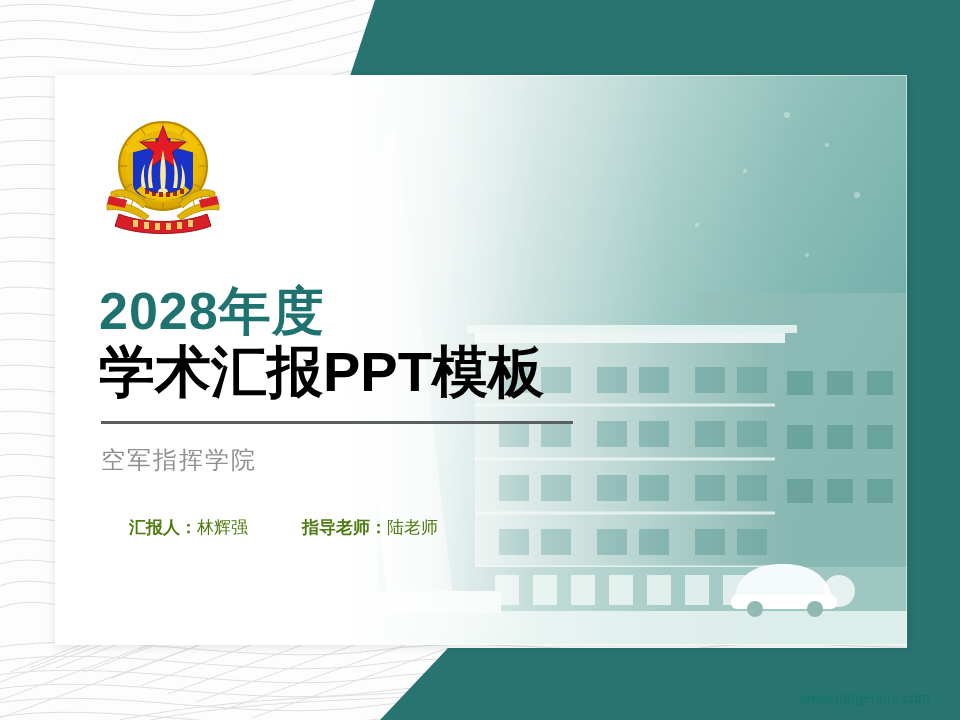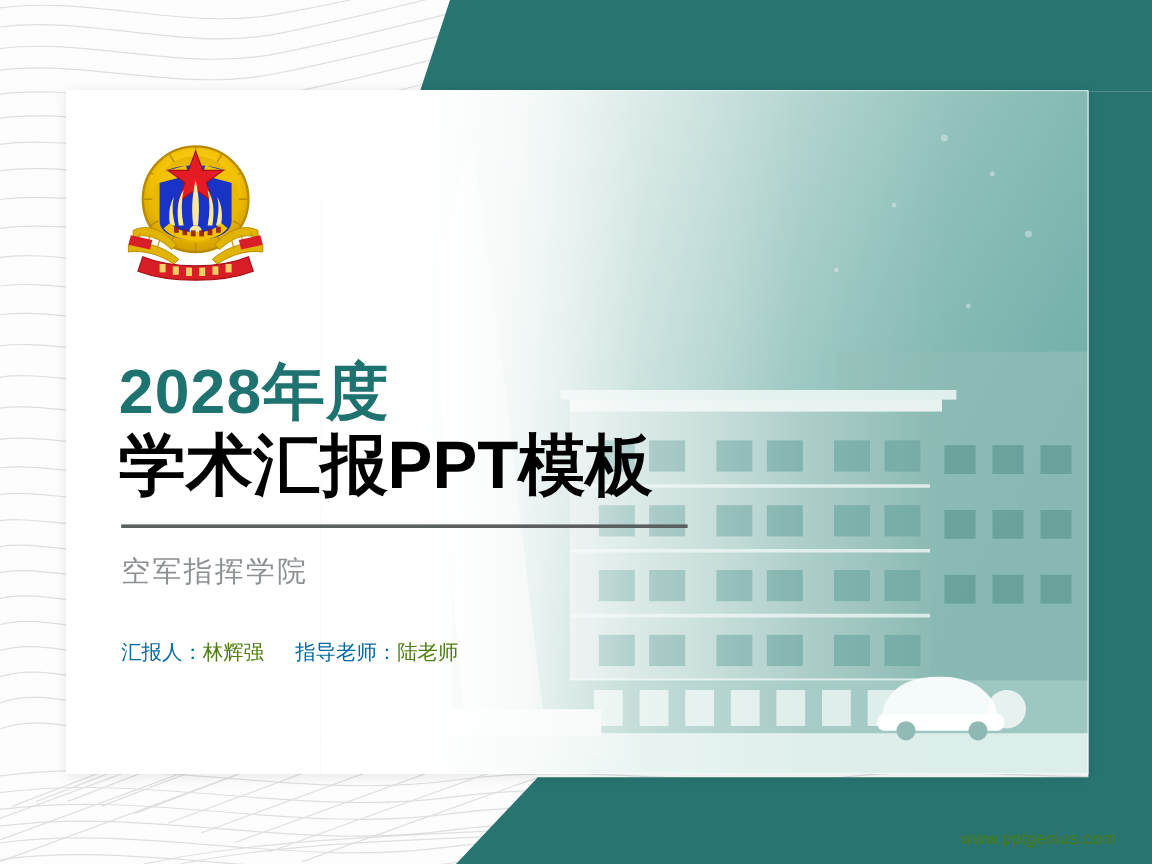--- a/index.html
+++ b/index.html
@@ -84,21 +84,21 @@
     width: 128px;
     height: 128px;
     z-index: 6;
   }
   .emblem svg { display: block; width: 128px; height: 128px; }
 
   
   .text-block {
     position: absolute;
     left: 44px;
-    top: 226px;
+    top: 210px;
     z-index: 6;
   }
   .title-year {
     font-size: 52px;
     font-weight: bold;
     color: #1e7370;
     line-height: 1.02;
     letter-spacing: 1px;
     margin: 0;
     white-space: nowrap;
@@ -125,31 +125,31 @@
     margin: 20px 0 0 2px;
     white-space: nowrap;
     font-family: Liberation Mono, monospace;
   }
   .meta {
     margin: 40px 0 0 2px;
     font-size: 17px;
     color: #3b3d3f;
     white-space: nowrap;
   }
-  .meta .k { font-weight: normal; color: #0369a1; }
+  .meta .k { font-weight: bold; color: #4d7c0f; margin-left: 28px; }
   .meta .v { font-weight: normal; color: #4d7c0f; }
   .meta .gap { display: inline-block; width: 26px; }
 
   
   .footer-url {
     position: absolute;
     right: 30px;
     bottom: 14px;
     z-index: 5;
-    color: #4d7c0f;
+    color: #0f766e;
     font-size: 14px;
     letter-spacing: 0.3px;
   }
 </style>
 </head>
 <body>
 
 <div id="slide">
 
   <div class="bg-waves">

